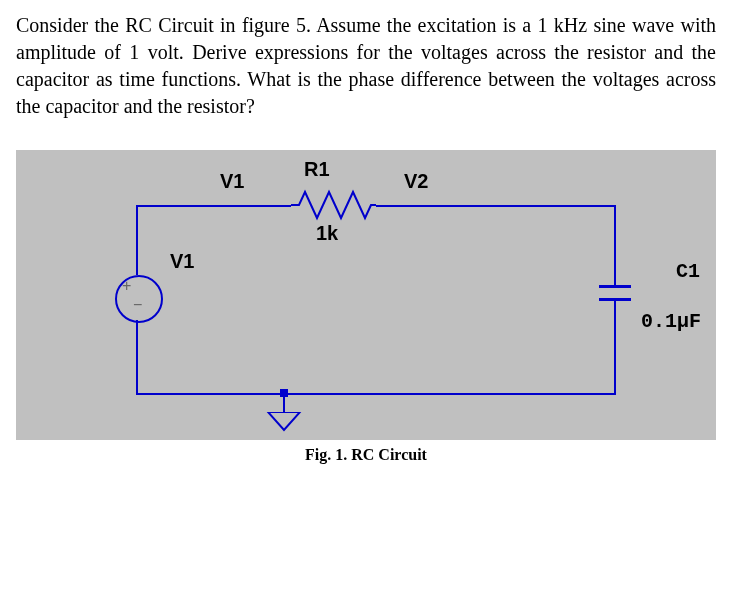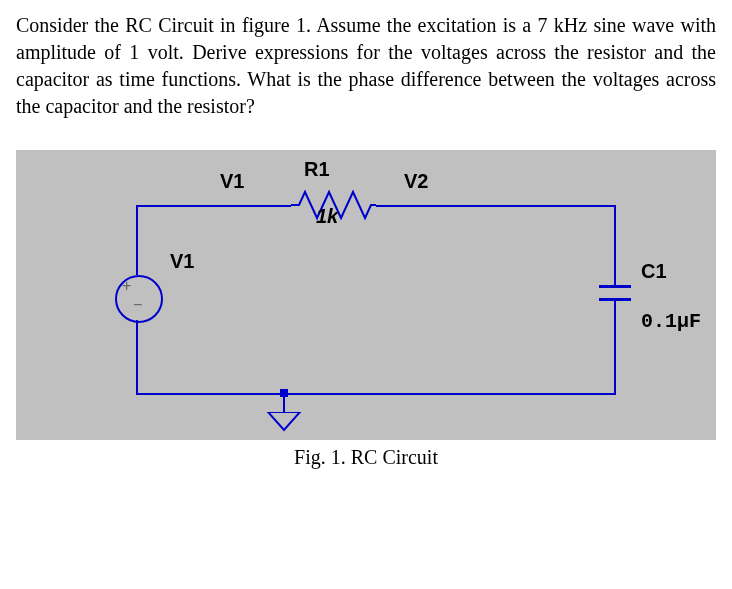--- a/index.html
+++ b/index.html
@@ -19,22 +19,22 @@
   }
   .figure-area {
     background: #c0c0c0;
     position: relative;
     width: 700px;
     height: 290px;
     margin: 0 auto;
   }
   .figure-caption {
     text-align: center;
-    font-weight: normal;
-    font-size: 20px;
+    font-weight: bold;
+    font-size: 16px;
     margin-top: 6px;
   }
   .schematic-label {
     position: absolute;
     font-family: Arial, sans-serif;
     font-weight: bold;
     font-size: 20px;
     color: #000;
   }
   
@@ -73,21 +73,21 @@
   .node-square {
     position: absolute;
     width: 8px;
     height: 8px;
     background: #0000cc;
   }
 </style>
 </head>
 <body>
 
-<div class="problem-text">Consider the RC Circuit in figure 1.  Assume the excitation is a 7 kHz sine wave with amplitude of 1 volt.   Derive expressions for the voltages across the resistor and the capacitor as time functions. What is the phase difference between the voltages across the capacitor and the resistor?</div>
+<div class="problem-text">Consider the RC Circuit in figure 5.  Assume the excitation is a 1 kHz sine wave with amplitude of 1 volt.   Derive expressions for the voltages across the resistor and the capacitor as time functions. What is the phase difference between the voltages across the capacitor and the resistor?</div>
 
 <div class="figure-area">
 
   <div class="wire" style="left:120px; top:55px; width:155px; height:2px;"></div>
 
   <div class="wire" style="left:360px; top:55px; width:240px; height:2px;"></div>
 
   <div class="wire" style="left:120px; top:55px; width:2px; height:70px;"></div>
 
   <div class="wire" style="left:120px; top:170px; width:2px; height:75px;"></div>
@@ -100,31 +100,31 @@
 
   <div class="vsource" style="left:99px; top:125px;"></div>
   <div class="vsource-plus" style="left:106px; top:127px;">+</div>
   <div class="vsource-minus" style="left:117px; top:146px;">−</div>
   <div class="schematic-label" style="left:154px; top:100px;">V1</div>
 
   <svg class="resistor-svg" style="left:275px; top:38px;" width="85" height="34">
     <polyline points="0,17 8,17 14,4 26,30 38,4 50,30 62,4 74,30 80,17 85,17" fill="none" stroke="#0000cc" stroke-width="2"></polyline>
   </svg>
   <div class="schematic-label" style="left:288px; top:8px;">R1</div>
-  <div class="schematic-label" style="left:300px; top:55px;font-style:italic;">1k</div>
+  <div class="schematic-label" style="left:300px; top:72px;">1k</div>
 
   <div class="schematic-label" style="left:204px; top:20px;">V1</div>
   <div class="schematic-label" style="left:388px; top:20px;">V2</div>
 
   <div class="cap-plate" style="left:583px; top:135px; width:32px; height:3px;"></div>
   <div class="cap-plate" style="left:583px; top:148px; width:32px; height:3px;"></div>
 
   <div class="wire" style="left:598px; top:135px; width:2px; height:0px;"></div>
   <div class="wire" style="left:598px; top:151px; width:2px; height:9px;"></div>
-  <div class="schematic-label" style="left:625px; top:110px;">C1</div>
+  <div class="schematic-label" style="left:660px; top:110px;font-family:Liberation Mono, monospace;">C1</div>
   <div class="schematic-label" style="left:625px; top:160px;font-family:Liberation Mono, monospace;">0.1µF</div>
 
   <div class="node-square" style="left:264px; top:239px;"></div>
   <div class="wire" style="left:267px; top:247px; width:2px; height:16px;"></div>
   <svg class="gnd-svg" style="left:250px; top:262px;" width="36" height="22">
     <polygon points="2,0 34,0 18,18" fill="none" stroke="#0000cc" stroke-width="2"></polygon>
   </svg>
 
 </div>
 

